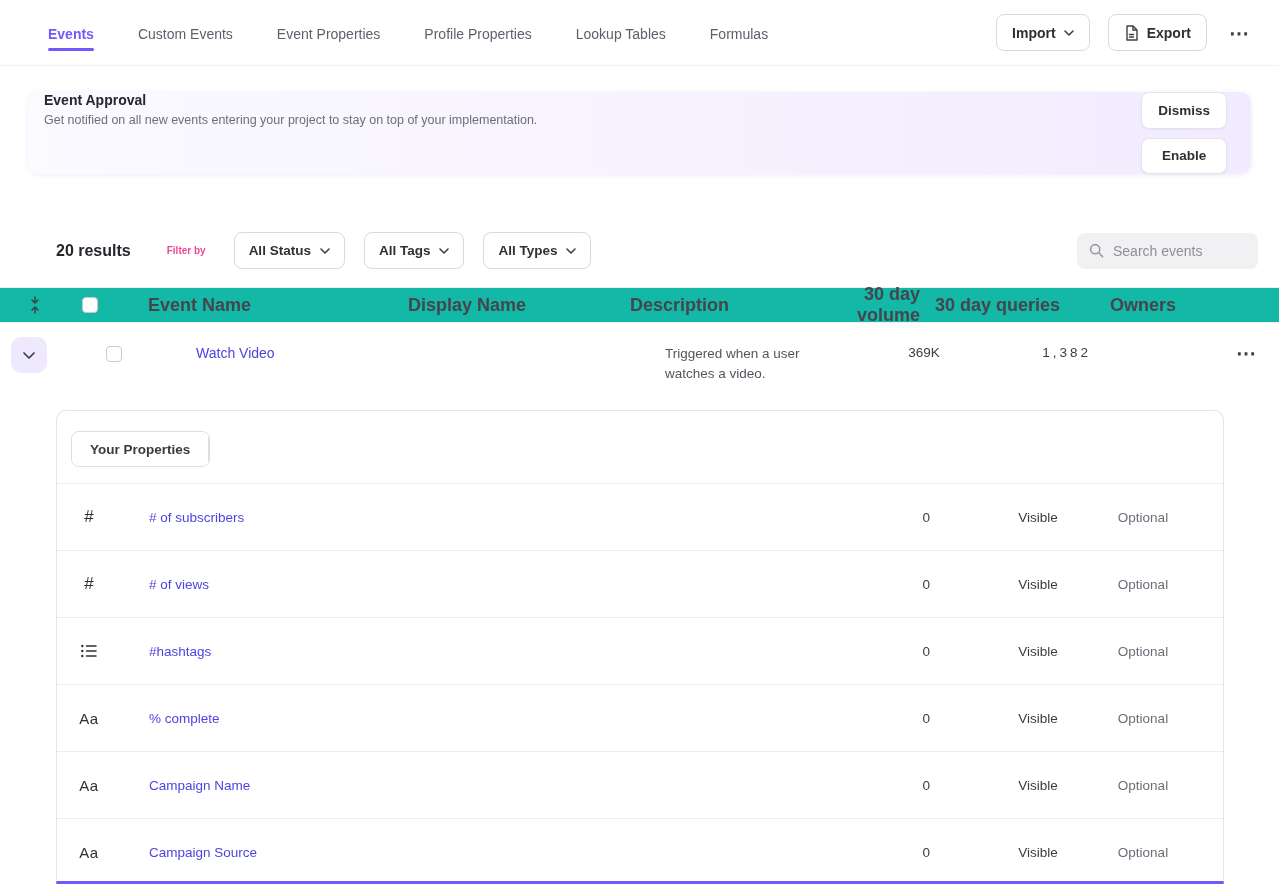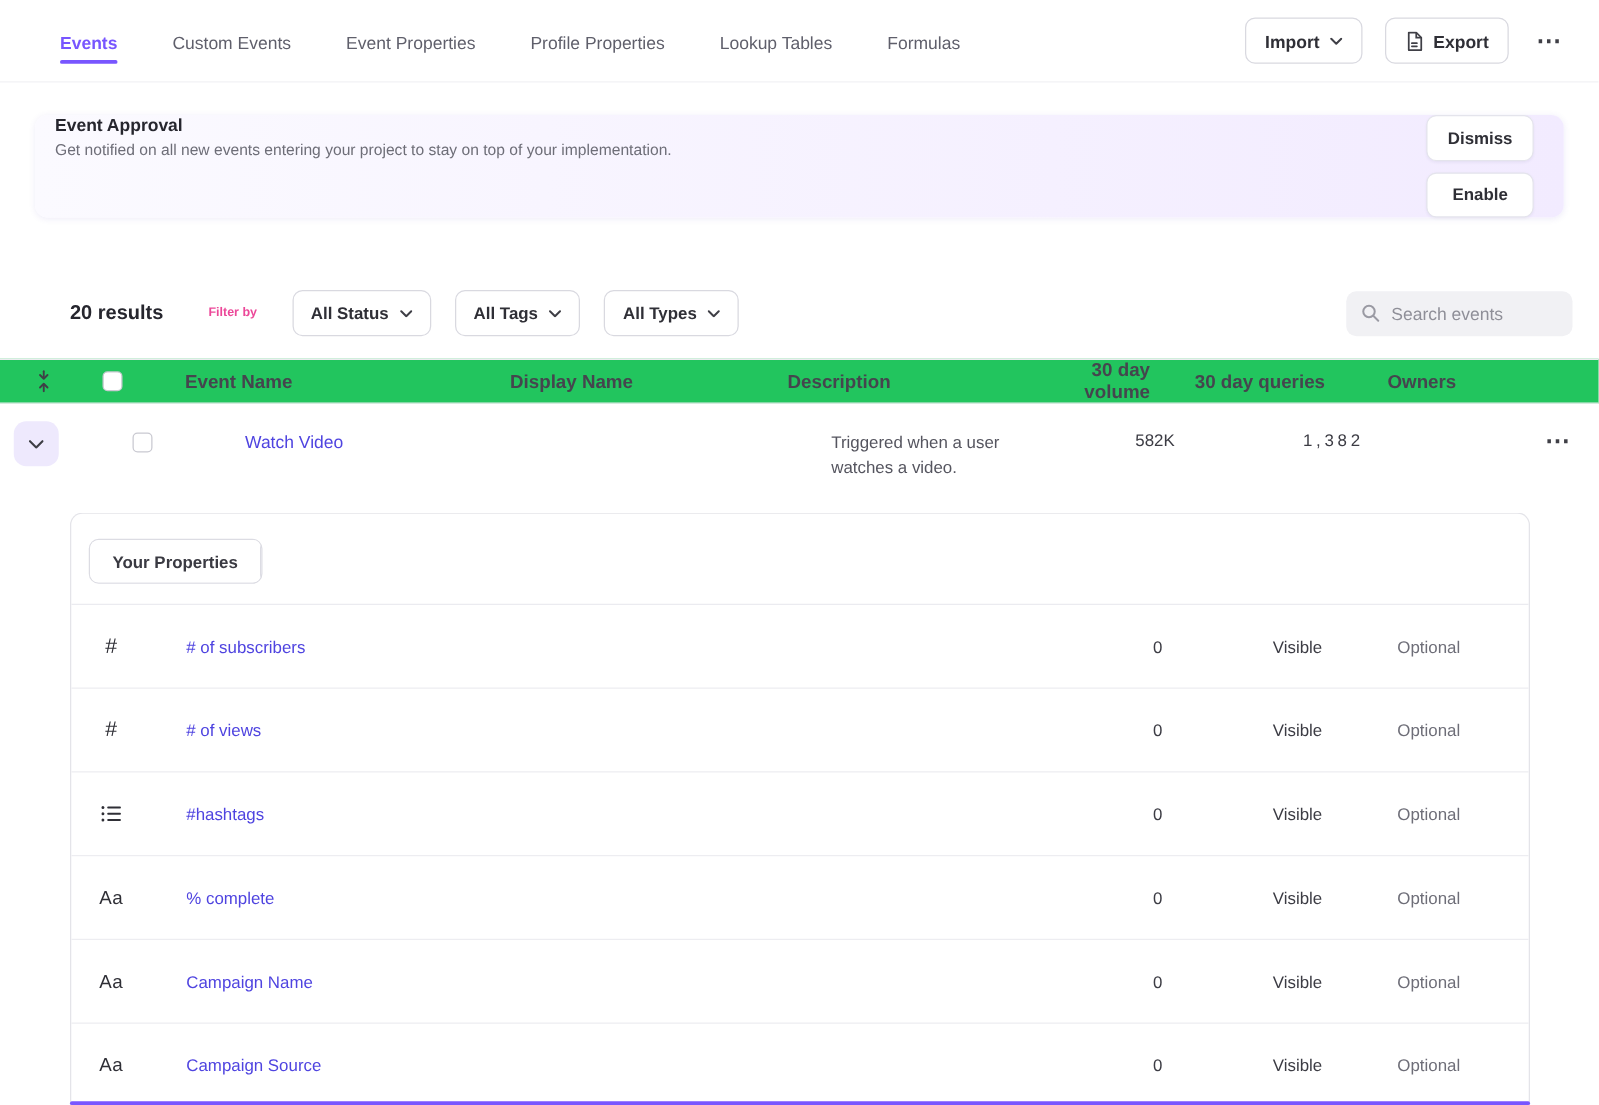--- a/index.html
+++ b/index.html
@@ -57,22 +57,22 @@
   .grid-row{display:flex;align-items:center;}
   .c-collapse{width:70px;display:flex;justify-content:center;}
   .c-check{width:78px;padding-left:12px;}
   .c-name{width:260px;}
   .c-display{width:222px;}
   .c-desc{width:190px;}
   .c-volume{width:100px;text-align:right;}
   .c-queries{width:140px;text-align:right;}
   .c-owners{flex:1;padding-left:50px;}
   .c-actions{width:80px;display:flex;justify-content:center;}
-  .thead{margin-top:18px;height:36px;background:#22c55e;border-top:1px solid #ececf0;border-bottom:1px solid #ececf0;
-    font-size:15px;font-weight:600;color:#45454e;}
+  .thead{margin-top:18px;height:36px;background:#14b8a6;border-top:1px solid #ececf0;border-bottom:1px solid #ececf0;
+    font-size:18px;font-weight:600;color:#45454e;}
   .checkbox{width:16px;height:16px;border:1.5px solid #c9c9d1;border-radius:4px;background:#fff;cursor:pointer;}
   .event-row{align-items:flex-start;min-height:85px;background:#fff;gap:36px;}
   .expander{margin-top:14px;width:36px;height:36px;border:none;border-radius:10px;background:#eee9fd;
     display:flex;align-items:center;justify-content:center;cursor:pointer;color:#3f3f46;}
   .event-row .checkbox{margin-top:23px;}
   .event-link{margin-top:22px;display:inline-block;color:var(--link);font-size:14px;font-weight:500;
     text-decoration:none;cursor:pointer;}
   .event-desc{margin-top:21px;font-size:13.5px;color:#55555f;line-height:20px;}
   .event-num{margin-top:22px;font-size:13.5px;color:#3c3c44;}
   .queries-num{letter-spacing:3px;}
@@ -201,21 +201,21 @@
     </button>
   </div>
   <div class="c-check">
       <div class="checkbox"></div>
     </div>
   <div class="c-name"><a class="event-link">Watch Video</a></div>
   <div class="c-display"></div>
   <div class="c-desc">
       <div class="event-desc">Triggered when a user watches a video.</div>
     </div>
-  <div class="c-volume"><span class="event-num" style="display:inline-block">582K</span></div>
+  <div class="c-volume"><span class="event-num" style="display:inline-block">369K</span></div>
   <div class="c-queries"><span class="event-num queries-num" style="display:inline-block">1,382</span></div>
   <div class="c-owners"></div>
   <div class="c-actions">
     <button class="icon-btn">
       <span>⋯</span>
     </button>
   </div>
 </div>
 
 <div class="prop-card">

